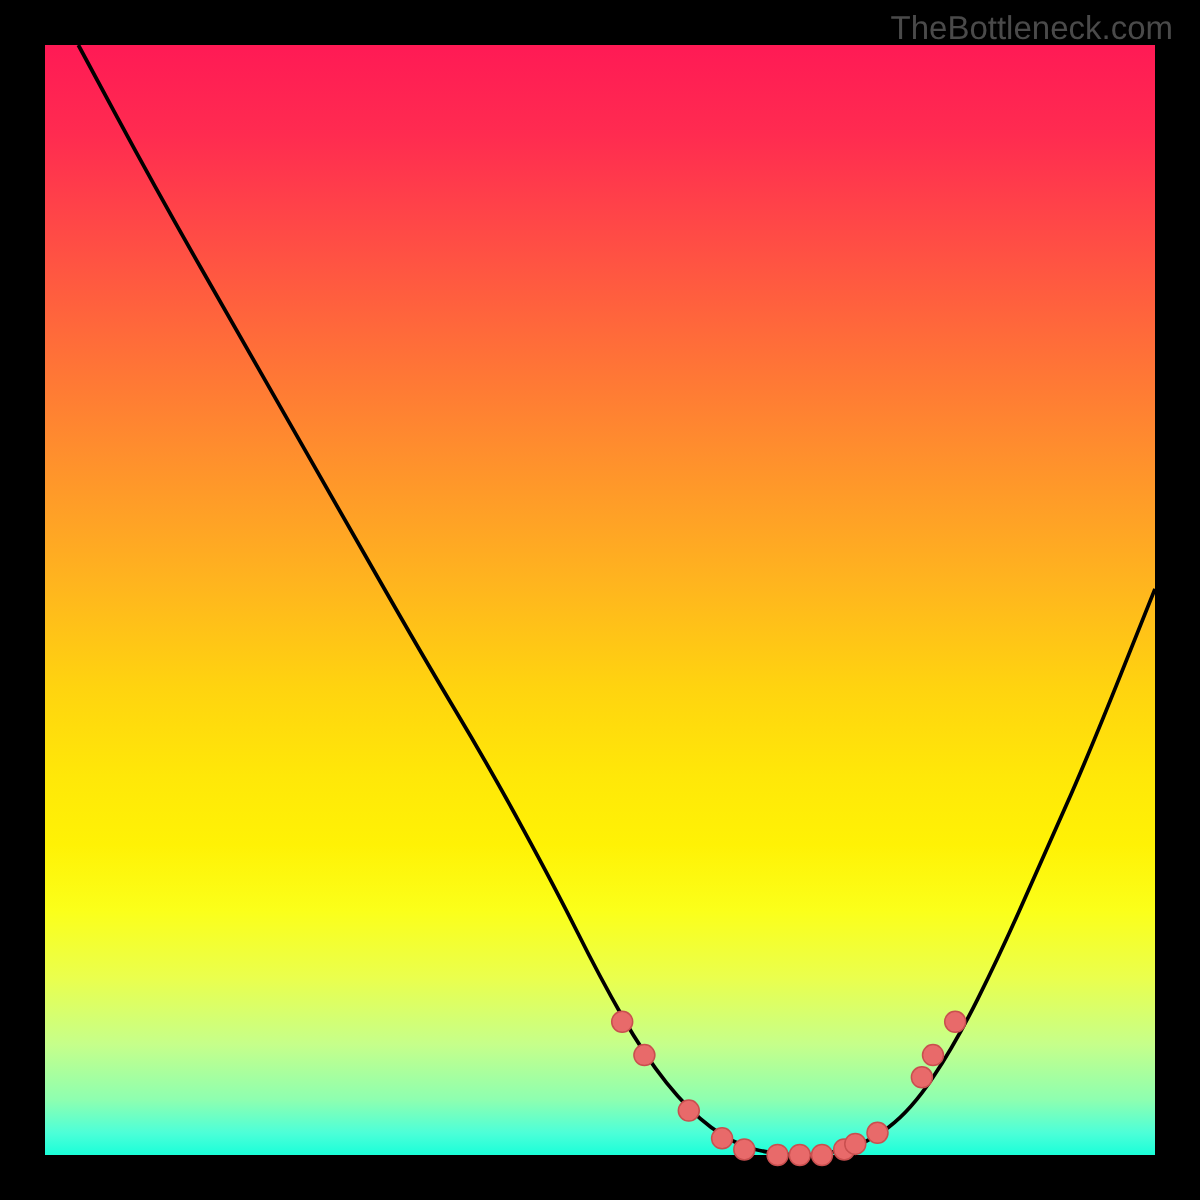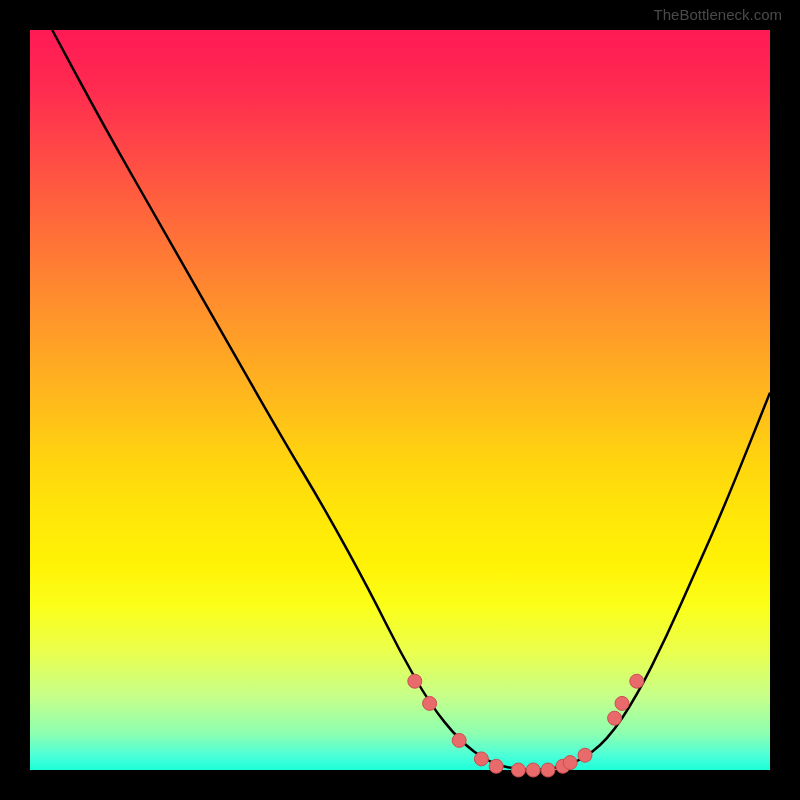--- a/index.html
+++ b/index.html
@@ -8,21 +8,21 @@
     height: 800px;
     background: #000;
     position: relative;
     font-family: Arial, sans-serif;
   }
   .watermark {
     position: absolute;
     top: 6px;
     right: 18px;
     color: #4a4a4a;
-    font-size: 15px;
+    font-size: 22px;
     font-weight: 500;
     z-index: 10;
   }
   .plot-area {
     position: absolute;
     left: 30px;
     top: 30px;
     width: 740px;
     height: 740px;
     background: linear-gradient(to bottom,

